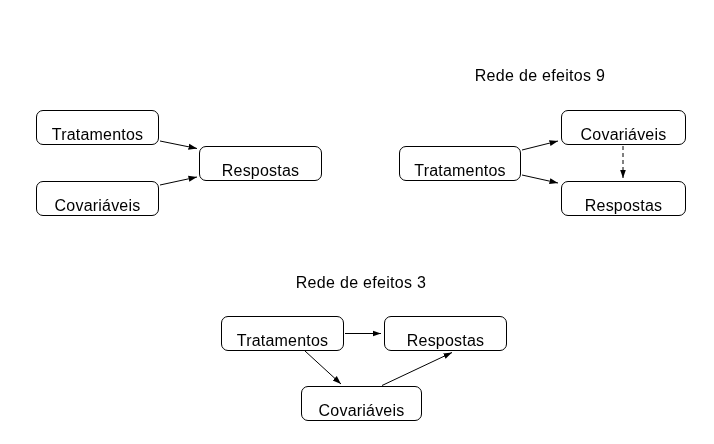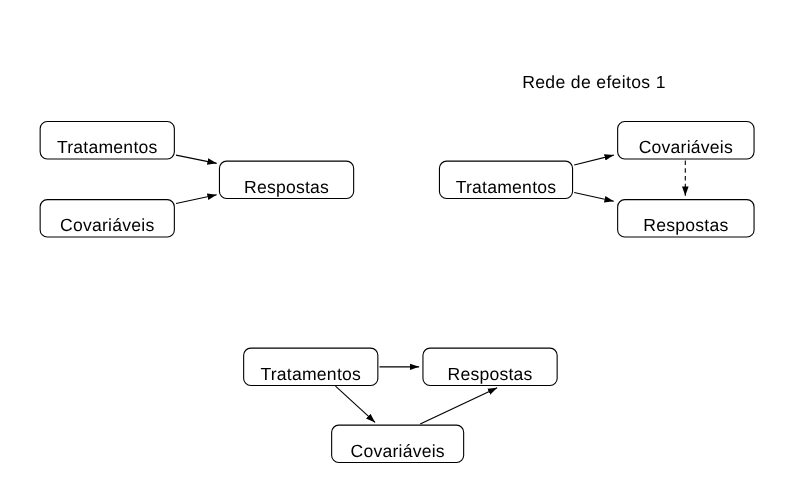--- a/index.html
+++ b/index.html
@@ -84,32 +84,33 @@
   <div class="node" style="left:36px; top:110px; width:123px; height:35px;">
     <span>Tratamentos</span>
   </div>
   <div class="node" style="left:199px; top:146px; width:123px; height:35px;">
     <span>Respostas</span>
   </div>
   <div class="node" style="left:36px; top:181px; width:123px; height:35px;">
     <span>Covariáveis</span>
   </div>
 
-  <div class="diagram-title" style="left:540px; top:76px;">Rede de efeitos 1</div>
+  <div class="diagram-title" style="left:540px; top:76px;">Rede de efeitos 9</div>
 
   <div class="node" style="left:561px; top:110px; width:125px; height:35px;">
     <span>Covariáveis</span>
   </div>
   <div class="node" style="left:399px; top:146px; width:122px; height:35px;">
     <span>Tratamentos</span>
   </div>
   <div class="node" style="left:561px; top:181px; width:125px; height:35px;">
     <span>Respostas</span>
   </div>
 
+  <div class="diagram-title" style="left:361px; top:283px;">Rede de efeitos 3</div>
 
   <div class="node" style="left:221px; top:316px; width:123px; height:35px;">
     <span>Tratamentos</span>
   </div>
   <div class="node" style="left:384px; top:316px; width:123px; height:35px;">
     <span>Respostas</span>
   </div>
   <div class="node" style="left:301px; top:386px; width:121px; height:35px;">
     <span>Covariáveis</span>
   </div>

